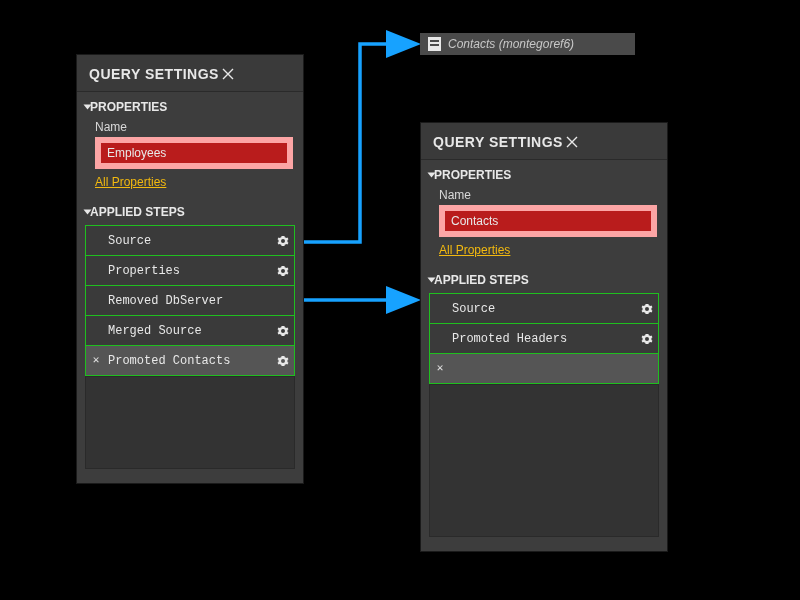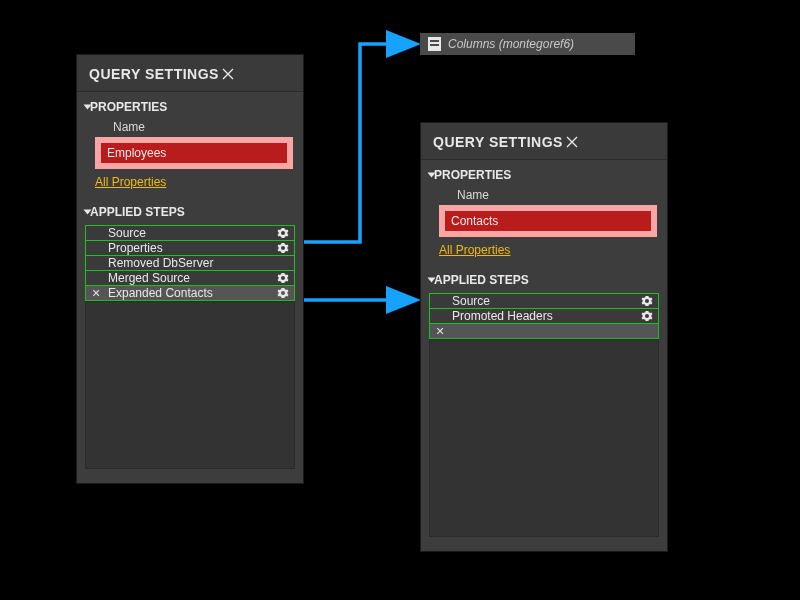--- a/index.html
+++ b/index.html
@@ -57,21 +57,21 @@
   }
   .caret {
     width: 0; height: 0;
     border-top: 4px solid transparent;
     border-bottom: 4px solid transparent;
     border-left: 5px solid #e8e8e8;
     transform: rotate(90deg);
   }
   .prop-label {
     font-size: 12px;
-    padding: 2px 8px 3px 36px;
+    padding: 2px 8px 3px 18px;
     color: #d8d8d8;
   }
   .textbox {
     margin: 0 10px 6px 18px;
     background: #b91c1c;
     border: 6px solid #fca5a5;
     color: #e8e8e8;
     font-size: 12px;
     padding: 3px 6px;
     outline: none;
@@ -87,25 +87,26 @@
   .steps-list {
     margin: 2px 8px 0 8px;
     display: flex;
     flex-direction: column;
   }
   .step {
     display: flex;
     align-items: center;
     border: 1px solid #1fbf1f;
     background: #3a3a3a;
-    height: 16px;
+    height: 31px;
     font-size: 12px;
     position: relative;
     margin-top: -1px;
     cursor: pointer;
+    font-family: Liberation Mono, monospace;
   }
   .step:first-child { margin-top: 0; }
   .step .icon-slot {
     width: 20px;
     display: flex;
     align-items: center;
     justify-content: center;
   }
   .step .label {
     flex: 1;
@@ -185,21 +186,21 @@
     </marker>
   </defs>
 
   <path d="M 304 242 L 360 242 L 360 44 L 414 44" fill="none" stroke="#17a2ff" stroke-width="3.5" marker-end="url(#ah)"></path>
 
   <path d="M 304 300 L 414 300" fill="none" stroke="#17a2ff" stroke-width="3.5" marker-end="url(#ah)"></path>
 </svg>
 
 <div class="dbserver">
   <span class="db-icon"></span>
-  <span>Columns (montegoref6)</span>
+  <span>Contacts (montegoref6)</span>
 </div>
 
 <div class="panel" style="left:76px; top:54px; width:228px; height:430px;">
   <div class="panel-header">
     <span class="panel-title">QUERY SETTINGS</span>
     <span class="close-x">
       <svg width="12" height="12" viewBox="0 0 12 12">
           <path d="M1 1 L11 11 M11 1 L1 11" stroke="#e8e8e8" stroke-width="1.4"></path>
         </svg>
     </span>
@@ -247,21 +248,21 @@
           <span class="gear-slot">
             <svg class="gear-svg">
               <use href="#gear"></use>
             </svg>
           </span>
         </div>
         <div class="step selected">
           <span class="icon-slot">
             <span class="delete-x">✕</span>
           </span>
-          <span class="label">Expanded Contacts</span>
+          <span class="label">Promoted Contacts</span>
           <span class="gear-slot">
             <svg class="gear-svg">
               <use href="#gear"></use>
             </svg>
           </span>
         </div>
       </div>
     <div class="steps-fill"></div>
   </div>
 </div>

